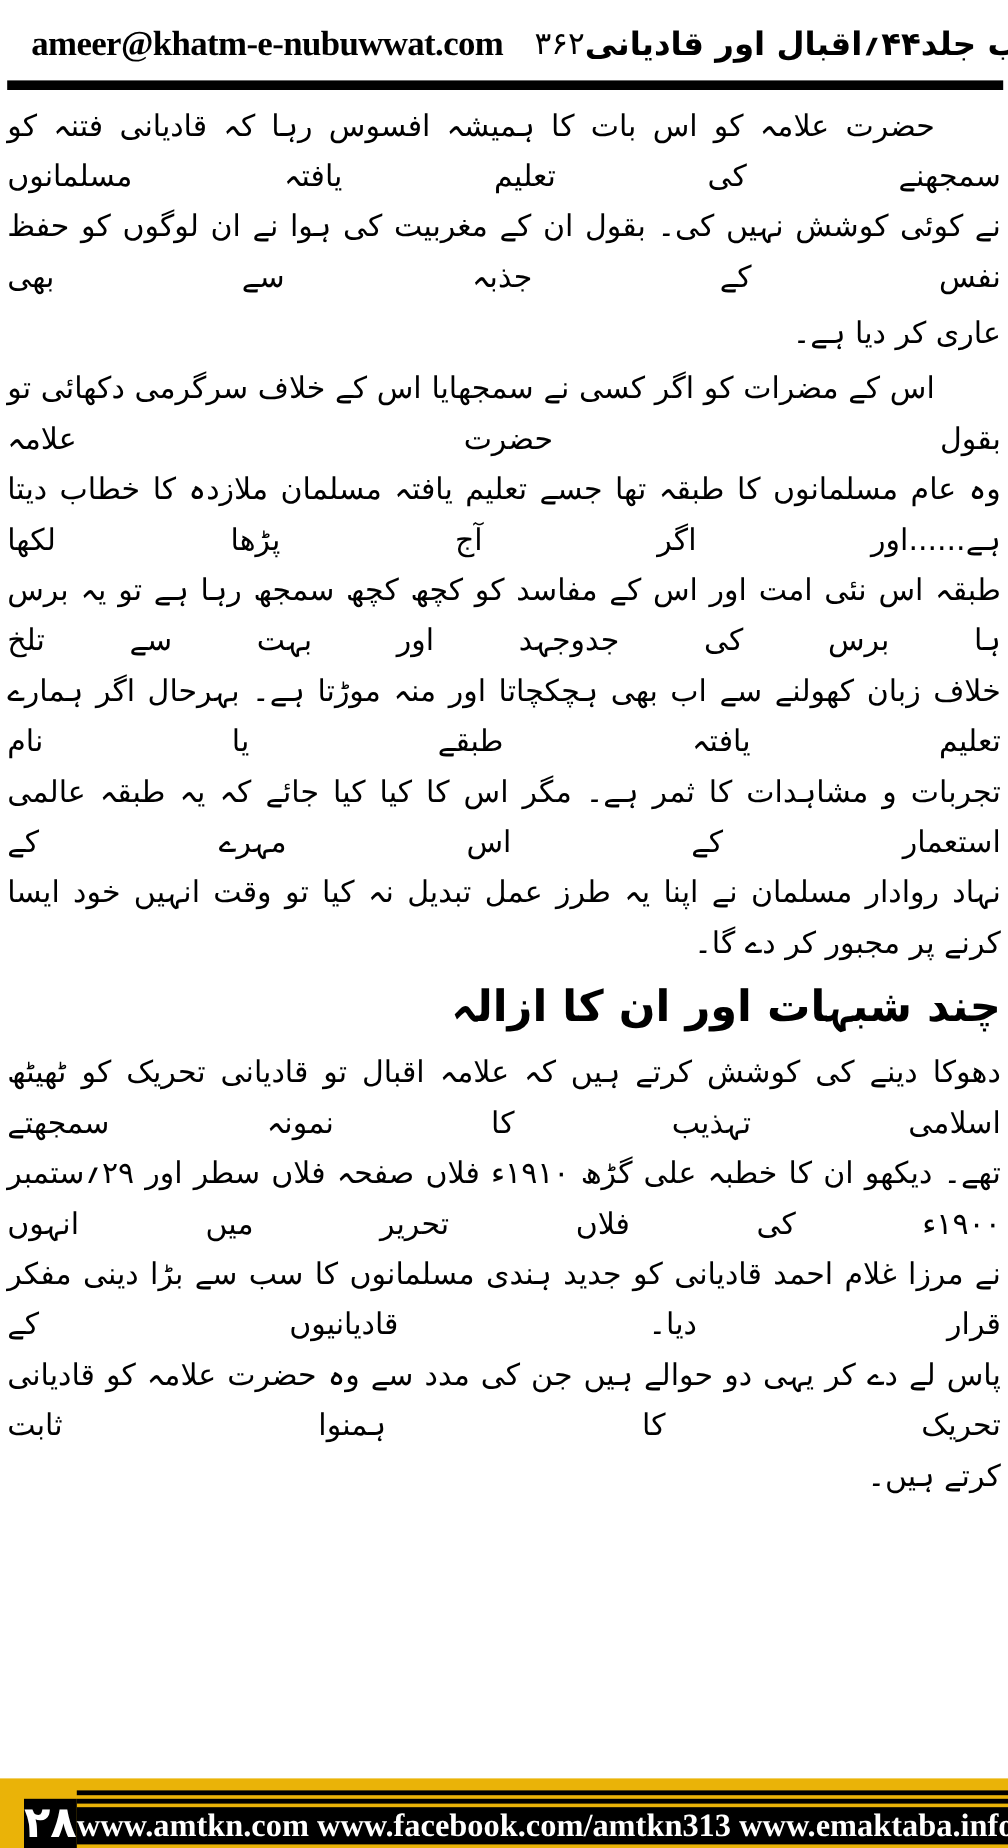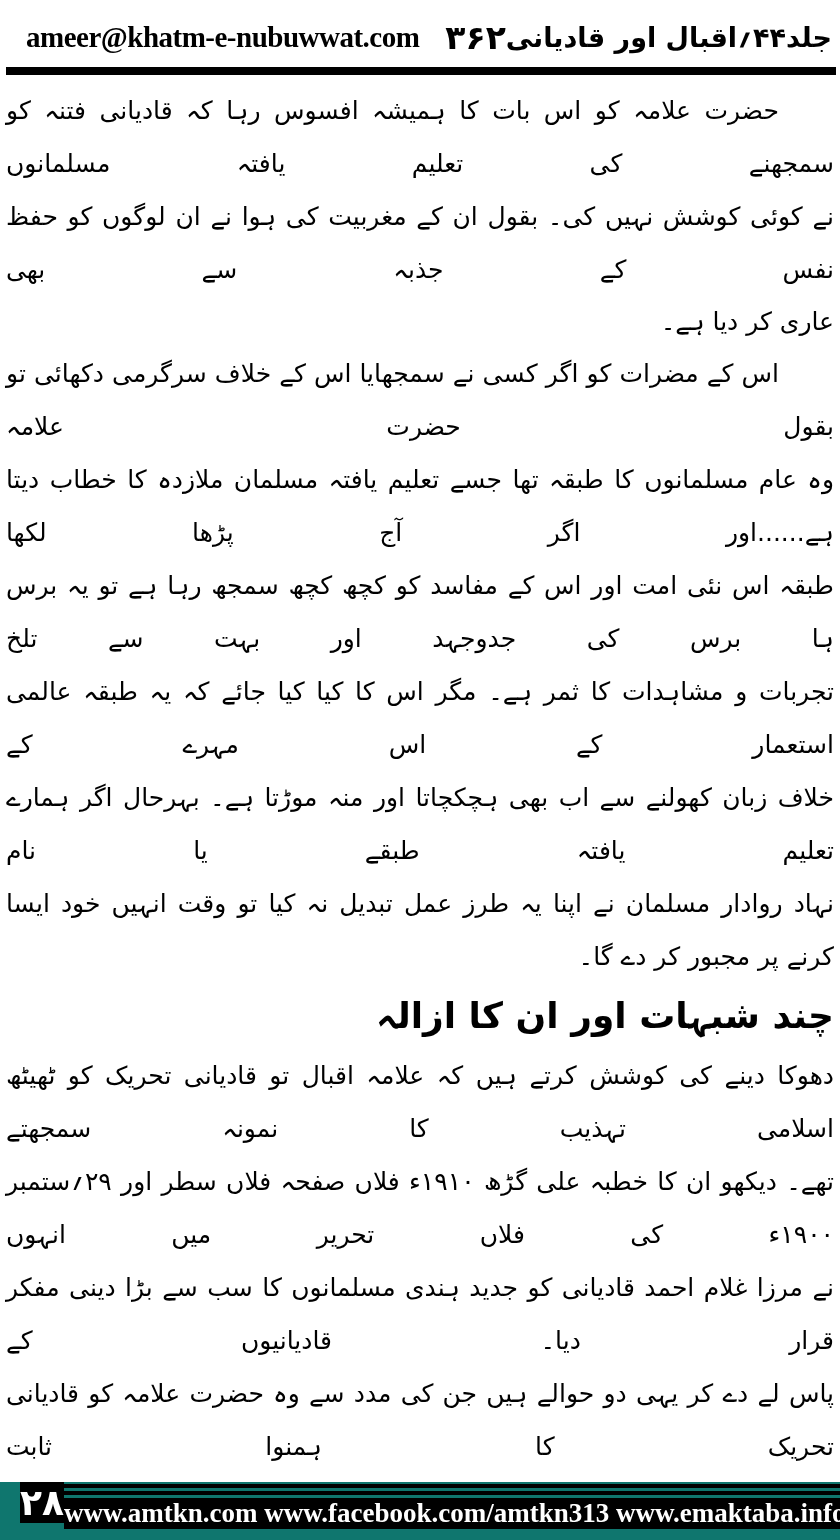--- a/index.html
+++ b/index.html
@@ -22,22 +22,22 @@
     height: 50px;
   }
   .header-email {
     font-family: "Liberation Serif", serif;
     font-weight: bold;
     font-size: 29px;
     letter-spacing: -0.5px;
     white-space: nowrap;
   }
   .header-pagenum {
-    font-size: 33px;
-    font-weight: bold;
+    font-size: 26px;
+    font-weight: normal;
     margin-left: 26px;
     direction: rtl;
   }
   .header-title {
     margin-left: auto;
     font-size: 27px;
     font-weight: bold;
     direction: rtl;
     white-space: nowrap;
   }
@@ -48,21 +48,21 @@
   }
 
   
   .content {
     direction: rtl;
     padding: 9px 6px 0 6px;
   }
   .line {
     margin: 0;
     font-size: 25px;
-    line-height: 53px;
+    line-height: 42px;
     text-align: justify;
     text-align-last: justify;
     white-space: normal;
   }
   .line.indent { text-indent: 55px; }
   .line.last { text-align-last: right; }
   .split-line {
     display: flex;
     justify-content: space-between;
     align-items: baseline;
@@ -77,22 +77,22 @@
     text-align: right;
     direction: rtl;
   }
 
   
   .footer {
     position: absolute;
     left: 0; right: 0; bottom: 0;
     height: 58px;
     display: flex;
-    align-items: flex-start;
-    background: #0f766e;
+    align-items: flex-end;
+    background: #eab308;
   }
   .footer-pagebox {
     width: 78px;
     margin-left: 20px;
     background: #000;
     color: #fff;
     display: flex;
     align-items: center;
     justify-content: center;
     font-size: 36px;
@@ -141,22 +141,22 @@
   <main class="content">
     <p class="line indent">حضرت علامہ کو اس بات کا ہمیشہ افسوس رہا کہ قادیانی فتنہ کو سمجھنے کی تعلیم یافتہ مسلمانوں</p>
     <p class="line">نے کوئی کوشش نہیں کی۔ بقول ان کے مغربیت کی ہوا نے ان لوگوں کو حفظ نفس کے جذبہ سے بھی</p>
     <div class="split-line">
       <span>عاری کر دیا ہے۔</span>
     </div>
 
     <p class="line indent">اس کے مضرات کو اگر کسی نے سمجھایا اس کے خلاف سرگرمی دکھائی تو بقول حضرت علامہ</p>
     <p class="line">وہ عام مسلمانوں کا طبقہ تھا جسے تعلیم یافتہ مسلمان ملازدہ کا خطاب دیتا ہے......اور اگر آج پڑھا لکھا</p>
     <p class="line">طبقہ اس نئی امت اور اس کے مفاسد کو کچھ کچھ سمجھ رہا ہے تو یہ برس ہا برس کی جدوجہد اور بہت سے تلخ</p>
+    <p class="line">خلاف زبان کھولنے سے اب بھی ہچکچاتا اور منہ موڑتا ہے۔ بہرحال اگر ہمارے تعلیم یافتہ طبقے یا نام</p>
     <p class="line">تجربات و مشاہدات کا ثمر ہے۔ مگر اس کا کیا کیا جائے کہ یہ طبقہ عالمی استعمار کے اس مہرے کے</p>
-    <p class="line">خلاف زبان کھولنے سے اب بھی ہچکچاتا اور منہ موڑتا ہے۔ بہرحال اگر ہمارے تعلیم یافتہ طبقے یا نام</p>
     <p class="line last">نہاد روادار مسلمان نے اپنا یہ طرز عمل تبدیل نہ کیا تو وقت انہیں خود ایسا کرنے پر مجبور کر دے گا۔</p>
 
     <h2 class="section-heading">چند شبہات اور ان کا ازالہ</h2>
 
     <p class="line">دھوکا دینے کی کوشش کرتے ہیں کہ علامہ اقبال تو قادیانی تحریک کو ٹھیٹھ اسلامی تہذیب کا نمونہ سمجھتے</p>
     <p class="line">تھے۔ دیکھو ان کا خطبہ علی گڑھ ۱۹۱۰ء فلاں صفحہ فلاں سطر اور ۲۹؍ستمبر ۱۹۰۰ء کی فلاں تحریر میں انہوں</p>
     <p class="line">نے مرزا غلام احمد قادیانی کو جدید ہندی مسلمانوں کا سب سے بڑا دینی مفکر قرار دیا۔ قادیانیوں کے</p>
     <p class="line">پاس لے دے کر یہی دو حوالے ہیں جن کی مدد سے وہ حضرت علامہ کو قادیانی تحریک کا ہمنوا ثابت</p>
     <p class="line last">کرتے ہیں۔</p>
 

